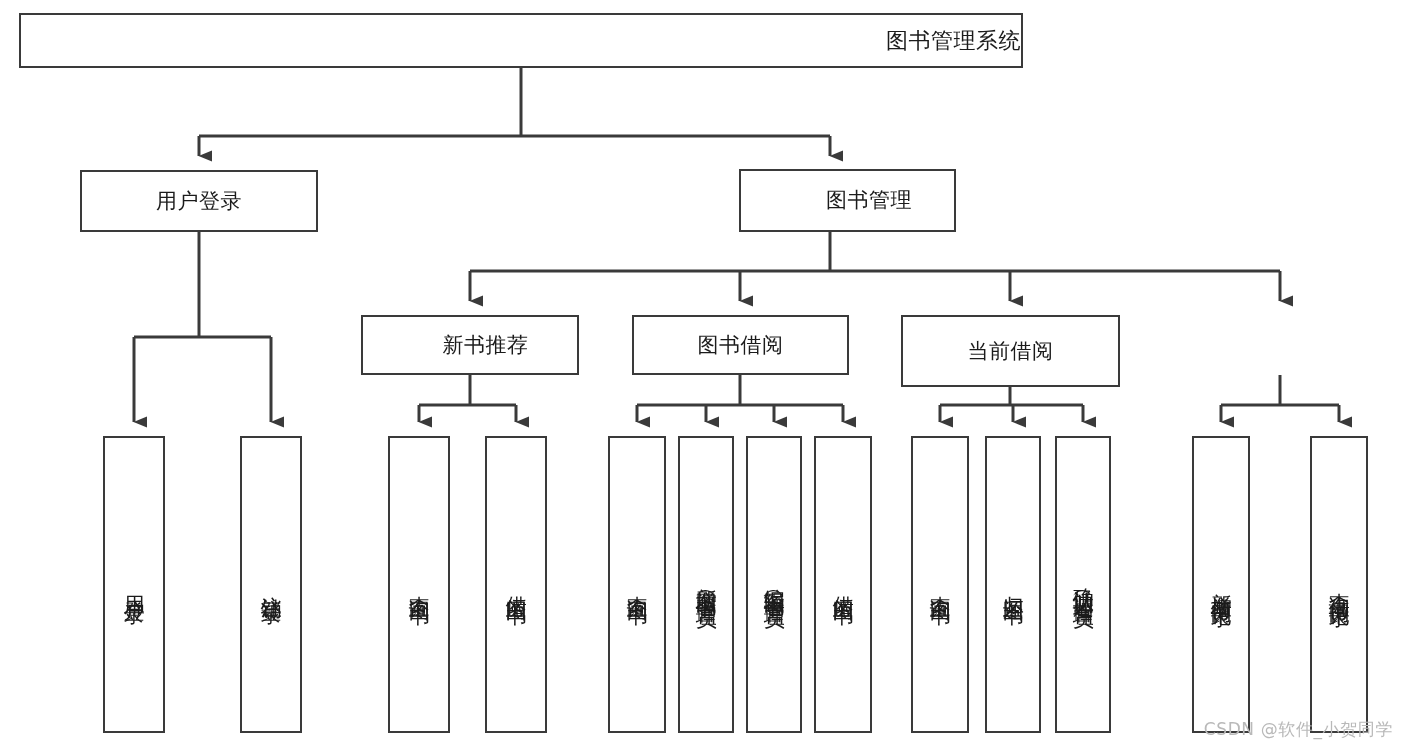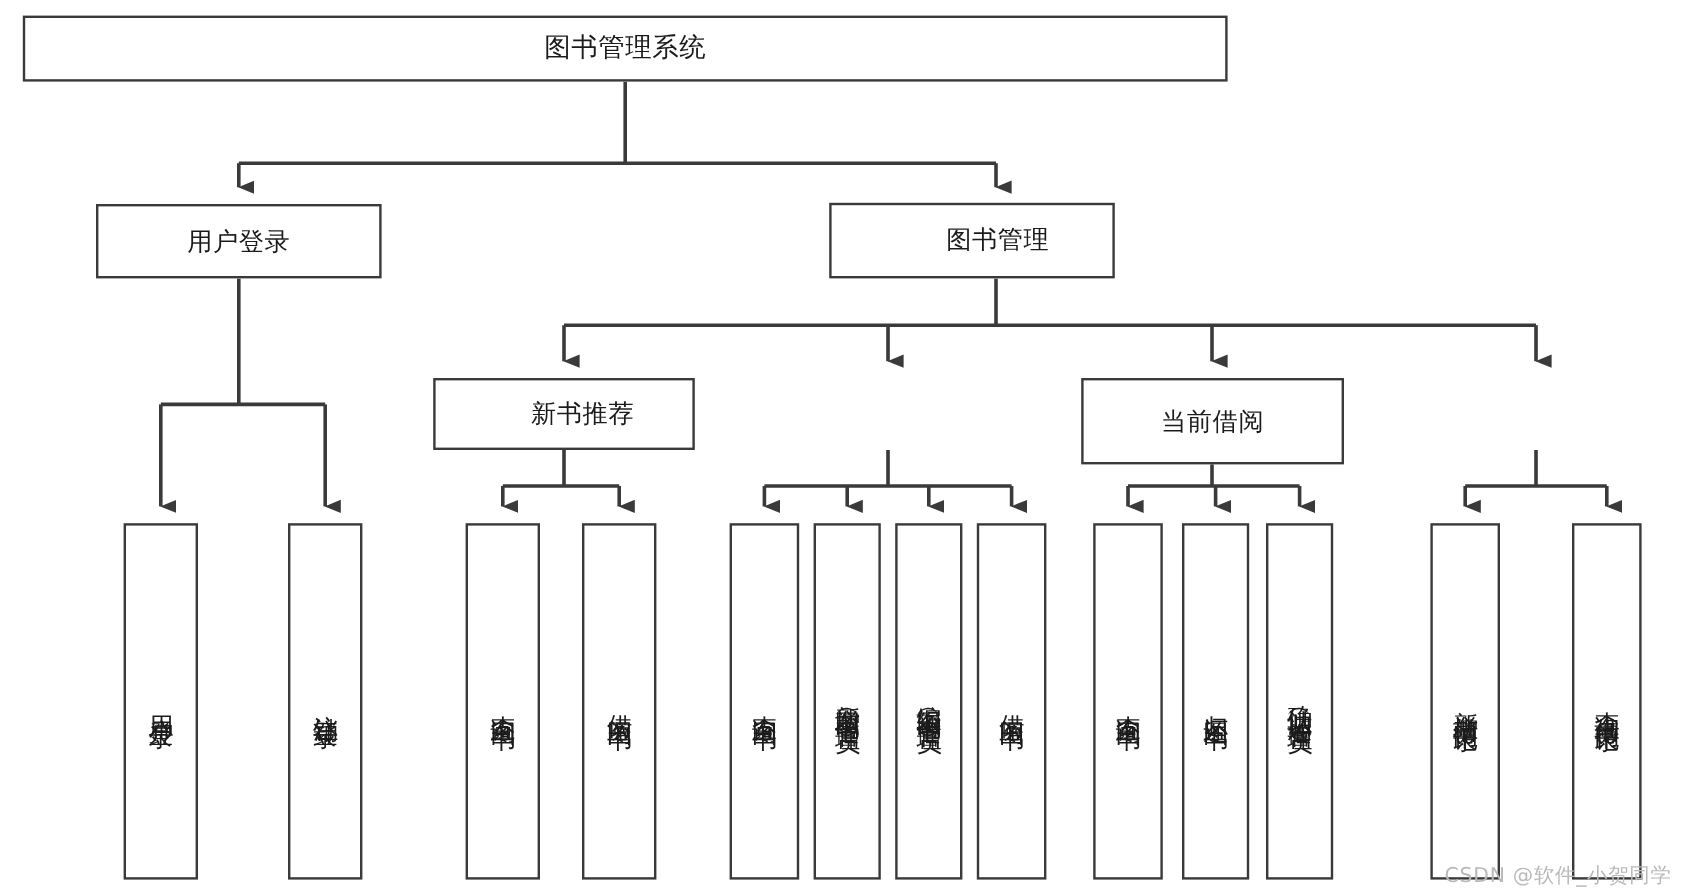--- a/index.html
+++ b/index.html
@@ -45,21 +45,21 @@
     writing-mode: vertical-rl;
     text-orientation: upright;
     font-size: 21px;
     line-height: 1.26;
     letter-spacing: 3px;
     padding: 4px 0;
     align-items: center;
     justify-content: center;
     text-align: center;
   }
-  .node.root { font-size: 22px; }
+  .node.root { font-size: 22px; justify-content: flex-end; }
   .watermark {
     position: absolute;
     right: 12px;
     bottom: 6px;
     font-size: 17px;
     color: #b9b9b9;
     letter-spacing: 0.6px;
     white-space: nowrap;
     user-select: none;
   }
@@ -119,26 +119,29 @@
     </g>
   </svg>
 
   <div class="node h root" style="left: 19px; top: 13px; width: 1004px; height: 55px;">
     <span>图书管理系统</span>
   </div>
 
   <div class="node h" style="left: 80px; top: 170px; width: 238px; height: 62px;">
     <span>用户登录</span>
   </div>
-  <div class="node h" style="left: 691px; top: 169px; width: 238px; height: 63px; padding-left: 43px;">
+  <div class="node h" style="left: 739px; top: 169px; width: 217px; height: 63px; padding-left: 43px;">
     <span>图书管理</span>
   </div>
 
   <div class="node h" style="left: 361px; top: 315px; width: 218px; height: 60px; padding-left: 31px;">
     <span>新书推荐</span>
+  </div>
+  <div class="node h" style="left: 632px; top: 315px; width: 217px; height: 60px;">
+    <span>图书借阅</span>
   </div>
   <div class="node h" style="left: 901px; top: 315px; width: 219px; height: 72px;">
     <span>当前借阅</span>
   </div>
 
   <div class="node v" style="left: 103px; top: 436px; width: 62px; height: 297px;">用户登录</div>
   <div class="node v" style="left: 240px; top: 436px; width: 62px; height: 297px;">注销登录</div>
   <div class="node v" style="left: 388px; top: 436px; width: 62px; height: 297px;">查询图书</div>
   <div class="node v" style="left: 485px; top: 436px; width: 62px; height: 297px;">借阅图书</div>
   <div class="node v" style="left: 608px; top: 436px; width: 58px; height: 297px;">查询图书</div>

